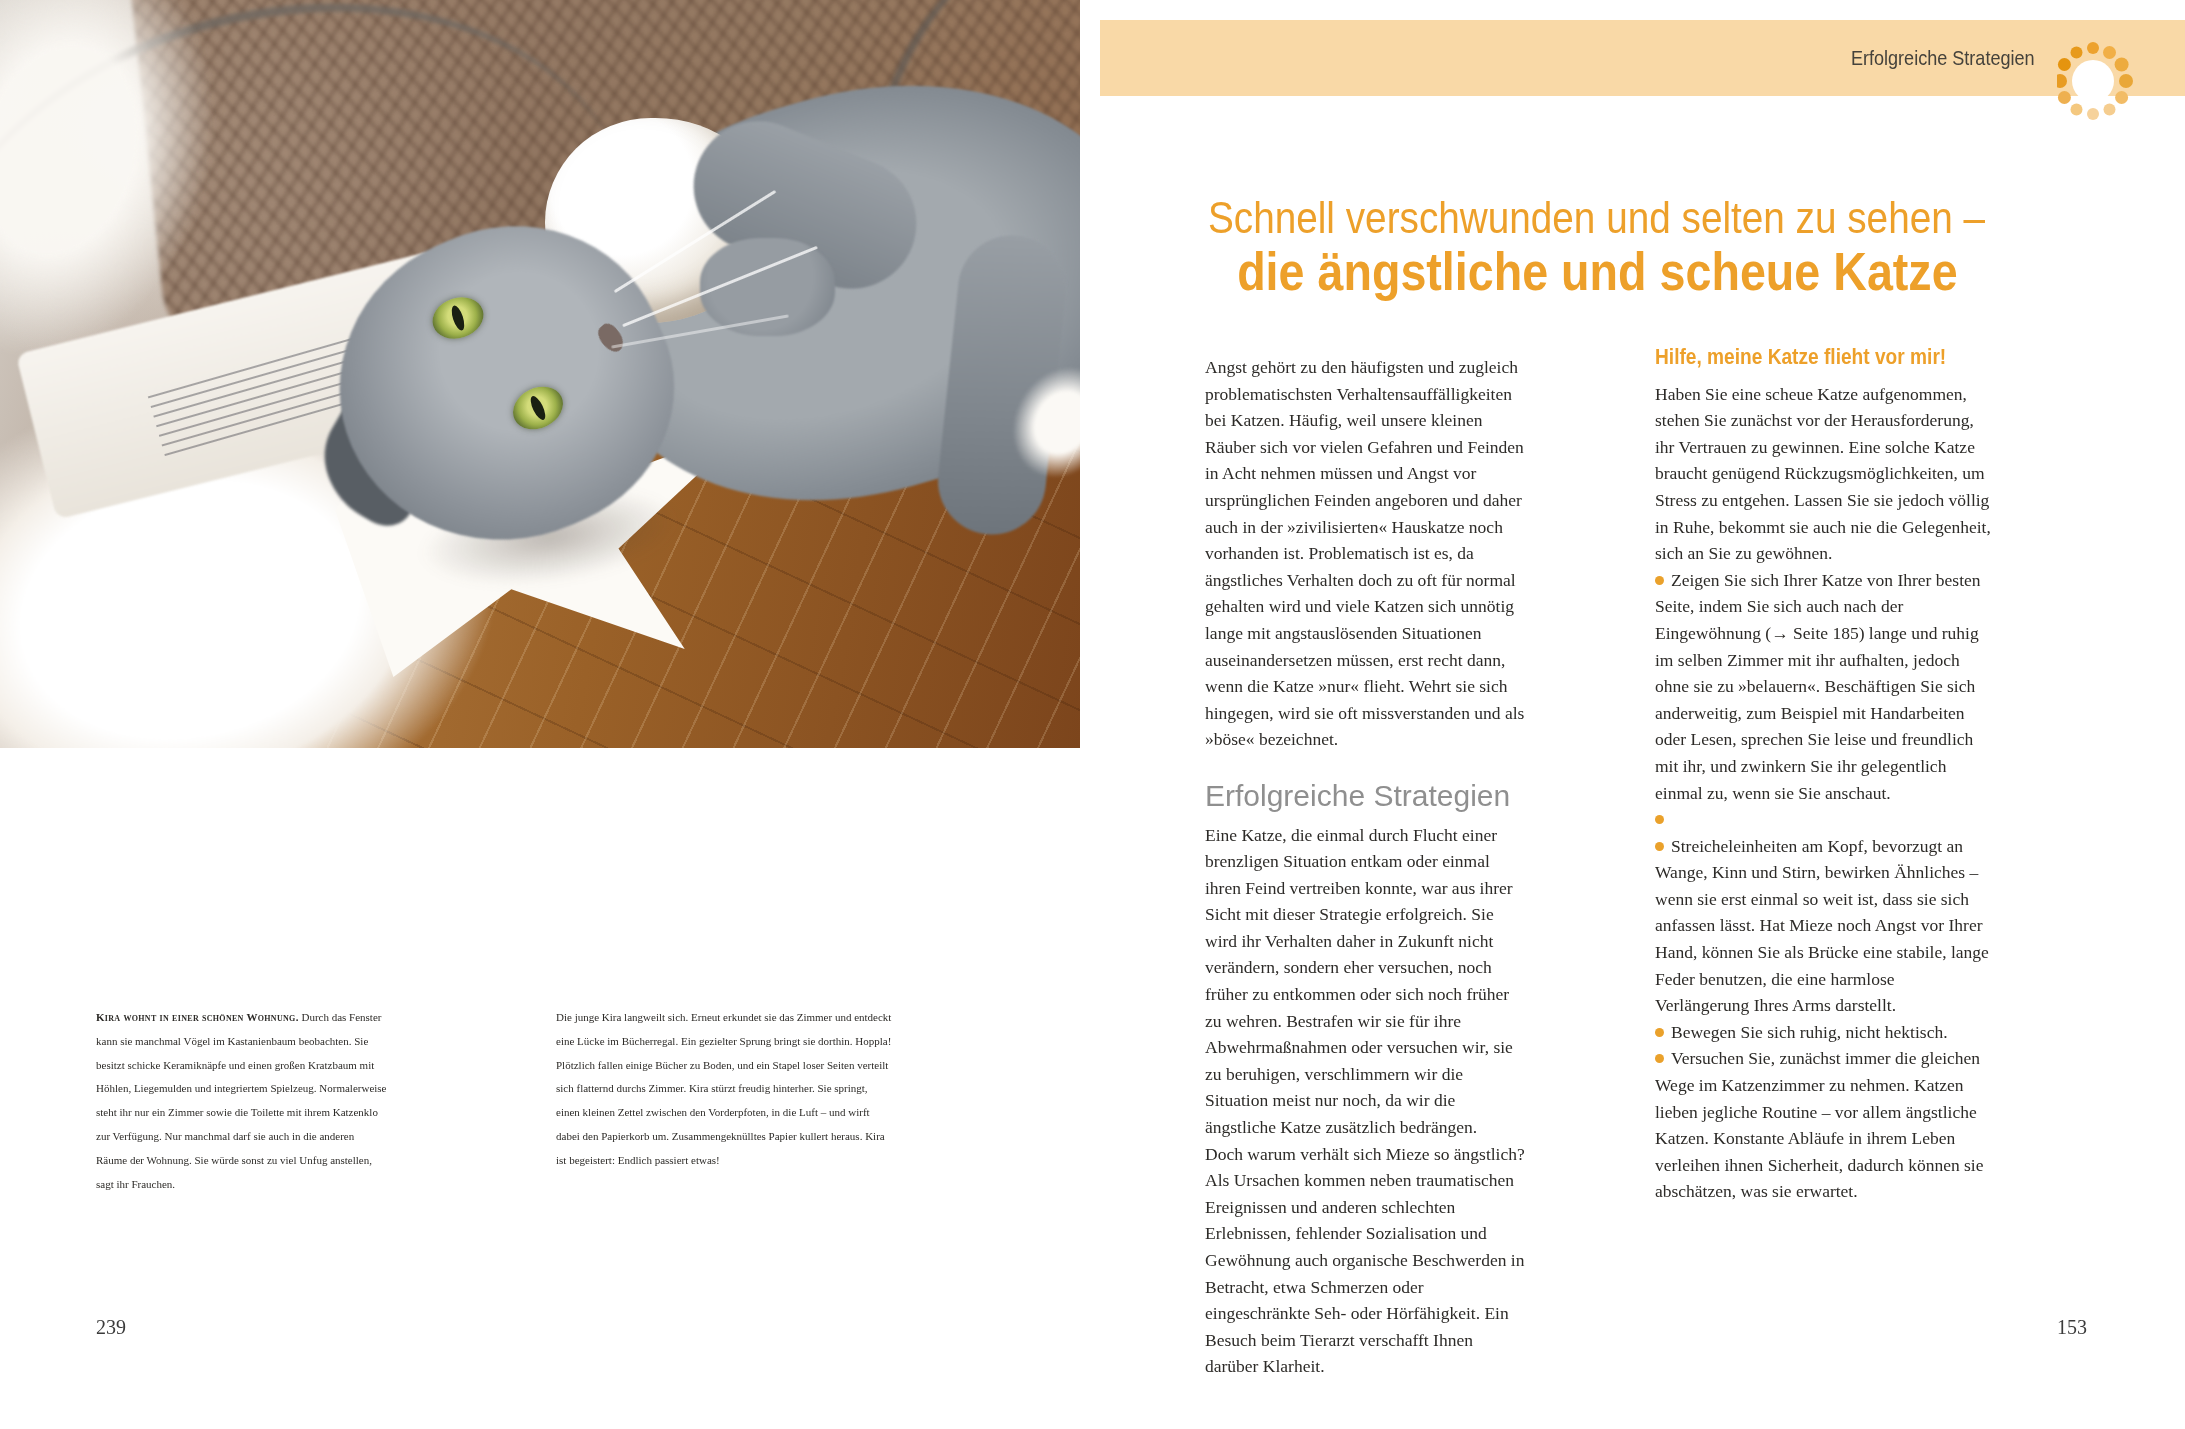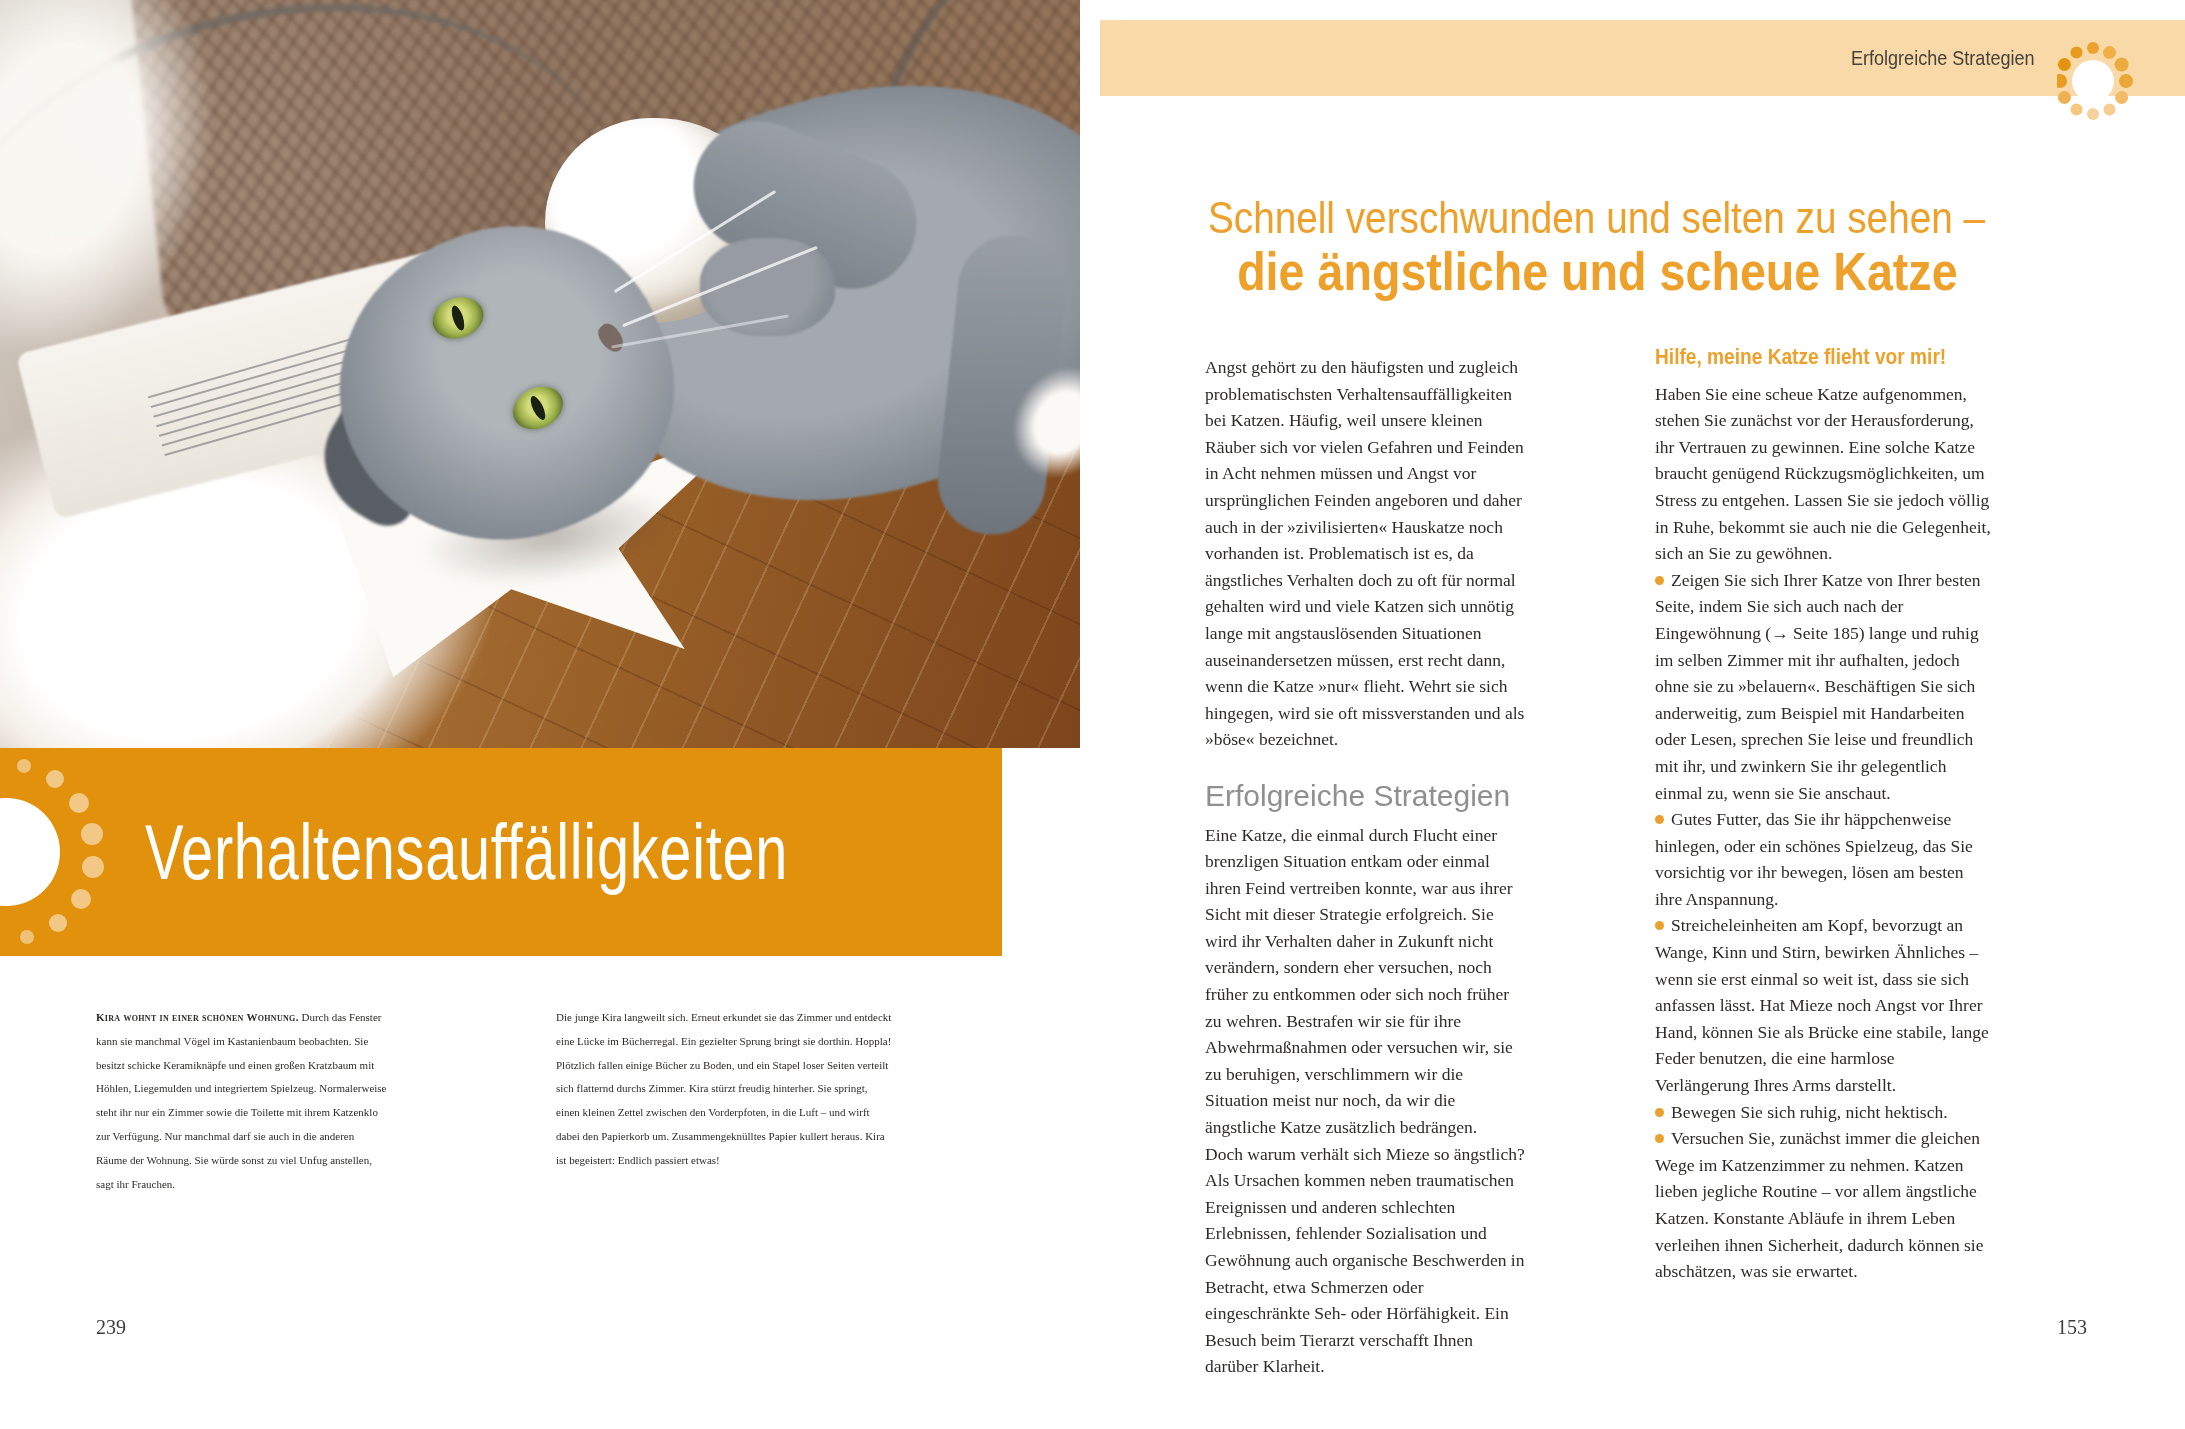--- a/index.html
+++ b/index.html
@@ -156,34 +156,20 @@
       </div>
     <div class="eye eye2">
         <div class="pupil"></div>
       </div>
     <div class="cat-nose"></div>
     <div class="whisker w1"></div>
     <div class="whisker w2"></div>
     <div class="whisker w3"></div>
   </div>
 
-  <div class="banner">
-    <svg class="banner-icon" width="120" height="208" viewBox="0 0 120 208">
-      <circle cx="6" cy="104" r="54" fill="#ffffff"></circle>
-      <circle cx="24" cy="18" r="7" fill="rgba(255,255,255,0.45)"></circle>
-      <circle cx="55" cy="31" r="9" fill="rgba(255,255,255,0.5)"></circle>
-      <circle cx="79" cy="55" r="10" fill="rgba(255,255,255,0.5)"></circle>
-      <circle cx="92" cy="86" r="11" fill="rgba(255,255,255,0.5)"></circle>
-      <circle cx="93" cy="119" r="11" fill="rgba(255,255,255,0.5)"></circle>
-      <circle cx="81" cy="151" r="10" fill="rgba(255,255,255,0.5)"></circle>
-      <circle cx="58" cy="175" r="9" fill="rgba(255,255,255,0.5)"></circle>
-      <circle cx="27" cy="189" r="7" fill="rgba(255,255,255,0.45)"></circle>
-    </svg>
-    <span class="banner-title">Verhaltensauffälligkeiten</span>
-  </div>
 
   <div class="lcol lcol1">
     <p><span class="lead">Kira wohnt in einer schönen Wohnung.</span> <span>Durch das Fenster kann sie manchmal Vögel im Kastanienbaum beobachten. Sie besitzt schicke Keramiknäpfe und einen großen Kratzbaum mit Höhlen, Liegemulden und integriertem Spielzeug. Normalerweise steht ihr nur ein Zimmer sowie die Toilette mit ihrem Katzenklo zur Verfügung. Nur manchmal darf sie auch in die anderen Räume der Wohnung. Sie würde sonst zu viel Unfug anstellen, sagt ihr Frauchen.</span></p>
   </div>
   <div class="lcol lcol2">
     <p>Die junge Kira langweilt sich. Erneut erkundet sie das Zimmer und entdeckt eine Lücke im Bücherregal. Ein gezielter Sprung bringt sie dorthin. Hoppla! Plötzlich fallen einige Bücher zu Boden, und ein Stapel loser Seiten verteilt sich flatternd durchs Zimmer. Kira stürzt freudig hinterher. Sie springt, einen kleinen Zettel zwischen den Vorderpfoten, in die Luft – und wirft dabei den Papierkorb um. Zusammengeknülltes Papier kullert heraus. Kira ist begeistert: Endlich passiert etwas!</p>
   </div>
 
   <div class="pagenum pn-left">239</div>
 
@@ -215,21 +201,21 @@
     <p>Angst gehört zu den häufigsten und zugleich problematischsten Verhaltensauffälligkeiten bei Katzen. Häufig, weil unsere kleinen Räuber sich vor vielen Gefahren und Feinden in Acht nehmen müssen und Angst vor ursprünglichen Feinden angeboren und daher auch in der »zivilisierten« Hauskatze noch vorhanden ist. Problematisch ist es, da ängstliches Verhalten doch zu oft für normal gehalten wird und viele Katzen sich unnötig lange mit angstauslösenden Situationen auseinandersetzen müssen, erst recht dann, wenn die Katze »nur« flieht. Wehrt sie sich hingegen, wird sie oft missverstanden und als »böse« bezeichnet.</p>
     <h2 class="gray-heading">Erfolgreiche Strategien</h2>
     <p>Eine Katze, die einmal durch Flucht einer brenzligen Situation entkam oder einmal ihren Feind vertreiben konnte, war aus ihrer Sicht mit dieser Strategie erfolgreich. Sie wird ihr Verhalten daher in Zukunft nicht verändern, sondern eher versuchen, noch früher zu entkommen oder sich noch früher zu wehren. Bestrafen wir sie für ihre Abwehrmaßnahmen oder versuchen wir, sie zu beruhigen, verschlimmern wir die Situation meist nur noch, da wir die ängstliche Katze zusätzlich bedrängen.</p>
     <p>Doch warum verhält sich Mieze so ängstlich? Als Ursachen kommen neben traumatischen Ereignissen und anderen schlechten Erlebnissen, fehlender Sozialisation und Gewöhnung auch organische Beschwerden in Betracht, etwa Schmerzen oder eingeschränkte Seh- oder Hörfähigkeit. Ein Besuch beim Tierarzt verschafft Ihnen darüber Klarheit.</p>
   </div>
 
   <div class="rcol rcol2">
     <h3 class="subhead"><span class="sx">Hilfe, meine Katze flieht vor mir!</span></h3>
     <p>Haben Sie eine scheue Katze aufgenommen, stehen Sie zunächst vor der Herausforderung, ihr Vertrauen zu gewinnen. Eine solche Katze braucht genügend Rückzugsmöglichkeiten, um Stress zu entgehen. Lassen Sie sie jedoch völlig in Ruhe, bekommt sie auch nie die Gelegenheit, sich an Sie zu gewöhnen.</p>
     <p class="bullet"><span class="dot"></span><span>Zeigen Sie sich Ihrer Katze von Ihrer besten Seite, indem Sie sich auch nach der Eingewöhnung (→ Seite 185) lange und ruhig im selben Zimmer mit ihr aufhalten, jedoch ohne sie zu »belauern«. Beschäftigen Sie sich anderweitig, zum Beispiel mit Handarbeiten oder Lesen, sprechen Sie leise und freundlich mit ihr, und zwinkern Sie ihr gelegentlich einmal zu, wenn sie Sie anschaut.</span></p>
-    <p class="bullet"><span class="dot"></span><span>Gutes Futter, das Sie ihr häppchenweise hinlegen, oder ein schönes Spielzeug, das Sie vorsichtig vor ihr bewegen, lösen am besten ihre Anspannung.</span></p>
+    <p class="bullet"><span class="dot"></span></p>
     <p class="bullet"><span class="dot"></span><span>Streicheleinheiten am Kopf, bevorzugt an Wange, Kinn und Stirn, bewirken Ähnliches – wenn sie erst einmal so weit ist, dass sie sich anfassen lässt. Hat Mieze noch Angst vor Ihrer Hand, können Sie als Brücke eine stabile, lange Feder benutzen, die eine harmlose Verlängerung Ihres Arms darstellt.</span></p>
     <p class="bullet"><span class="dot"></span><span>Bewegen Sie sich ruhig, nicht hektisch.</span></p>
     <p class="bullet"><span class="dot"></span><span>Versuchen Sie, zunächst immer die gleichen Wege im Katzenzimmer zu nehmen. Katzen lieben jegliche Routine – vor allem ängstliche Katzen. Konstante Abläufe in ihrem Leben verleihen ihnen Sicherheit, dadurch können sie abschätzen, was sie erwartet.</span></p>
   </div>
 
   <div class="pagenum pn-right">153</div>
 
 </div>
 
 </body></html>

